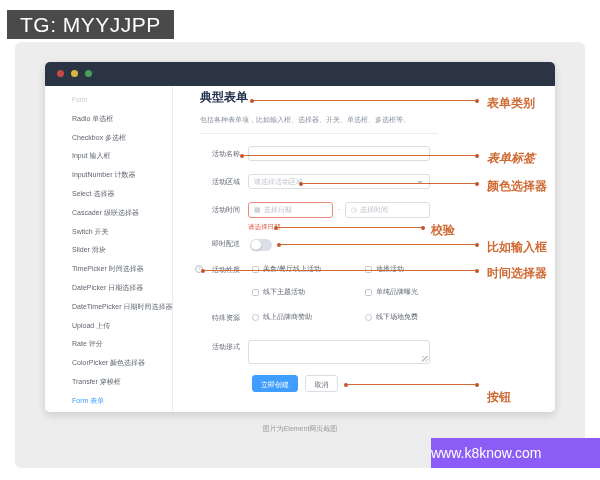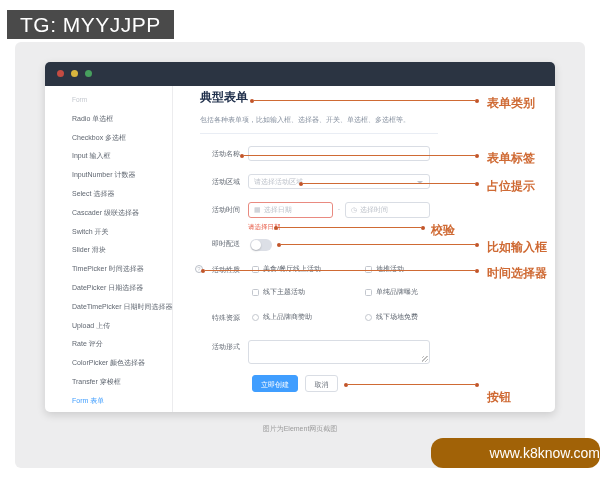--- a/index.html
+++ b/index.html
@@ -10,23 +10,22 @@
     font-family:"Liberation Sans", sans-serif;
   }
   
   .tg-badge {
     position:absolute; left:7px; top:10px; height:29px; line-height:29px;
     padding:0 13px; background:#4a4a4a; color:#fff; font-size:21px;
     letter-spacing:0.5px;
   }
   .site-badge {
     position:absolute; left:431px; top:438px; width:169px; height:30px;
-    background:#a16207; color:#fff; font-size:14px; line-height:30px;
-    text-align:right;
-    border-radius:12px;
+    background:#8b5cf6; color:#fff; font-size:14px; line-height:30px;
+    text-align:left;
   }
   
   .panel {
     position:absolute; left:15px; top:42px; width:570px; height:426px;
     background:#ededee; border-radius:6px;
   }
   .caption {
     position:absolute; left:0; top:382px; width:570px; text-align:center;
     font-size:7px; color:#9b9b9b;
   }
@@ -232,24 +231,24 @@
       <div class="btn plain">取消</div>
     </div>
 
     <div class="caption">图片为Element网页截图</div>
   </div>
 
   <div class="ann-line" style="left:254px; top:100px; width:221px;"></div>
   <div class="ann-label" style="left:487px; top:95px;">表单类别</div>
 
   <div class="ann-line" style="left:244px; top:155px; width:231px;"></div>
-  <div class="ann-label" style="left:487px; top:150px;">表单标签</div>
+  <div class="ann-label" style="left:487px; top:150px;font-style:italic;">表单标签</div>
 
   <div class="ann-line" style="left:303px; top:183px; width:172px;"></div>
-  <div class="ann-label" style="left:487px; top:178px;">占位提示</div>
+  <div class="ann-label" style="left:487px; top:178px;">颜色选择器</div>
 
   <div class="ann-line" style="left:278px; top:227px; width:143px;"></div>
   <div class="ann-label" style="left:431px; top:222px;">校验</div>
 
   <div class="ann-line" style="left:281px; top:244px; width:194px;"></div>
   <div class="ann-label" style="left:487px; top:239px;">比如输入框</div>
 
   <div class="ann-line" style="left:205px; top:270px; width:270px;"></div>
   <div class="ann-label" style="left:487px; top:265px;">时间选择器</div>
 

